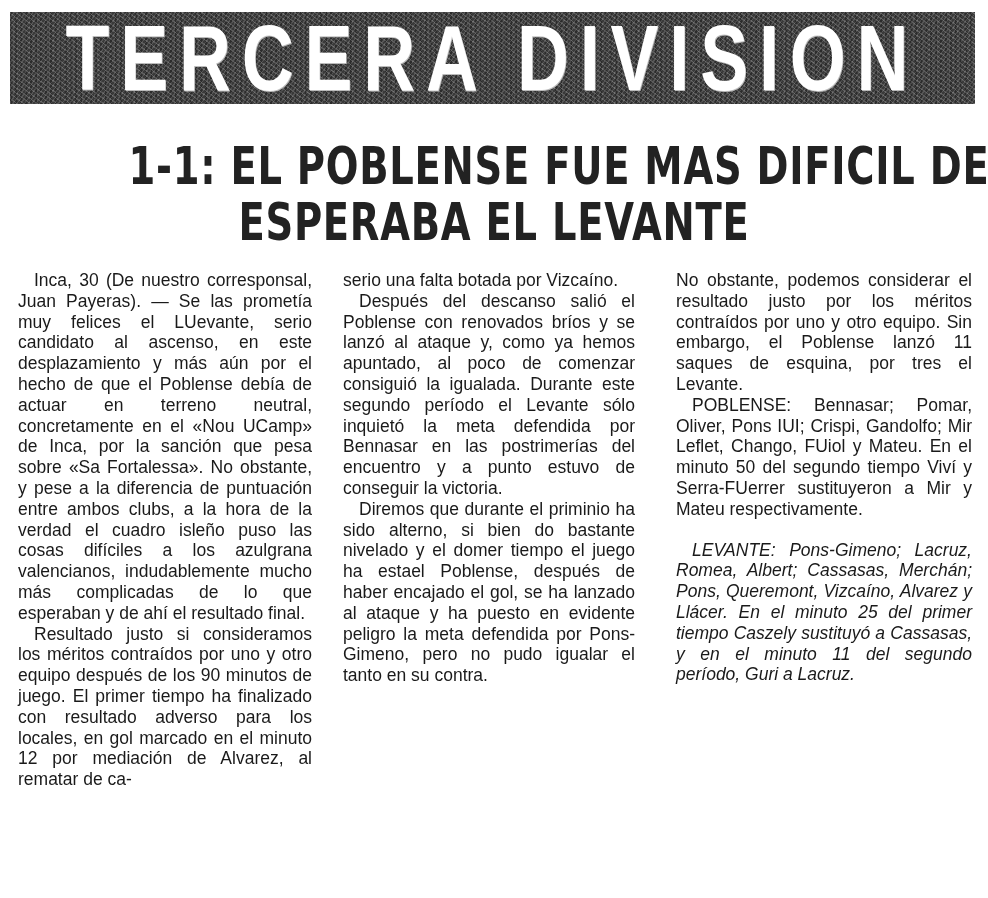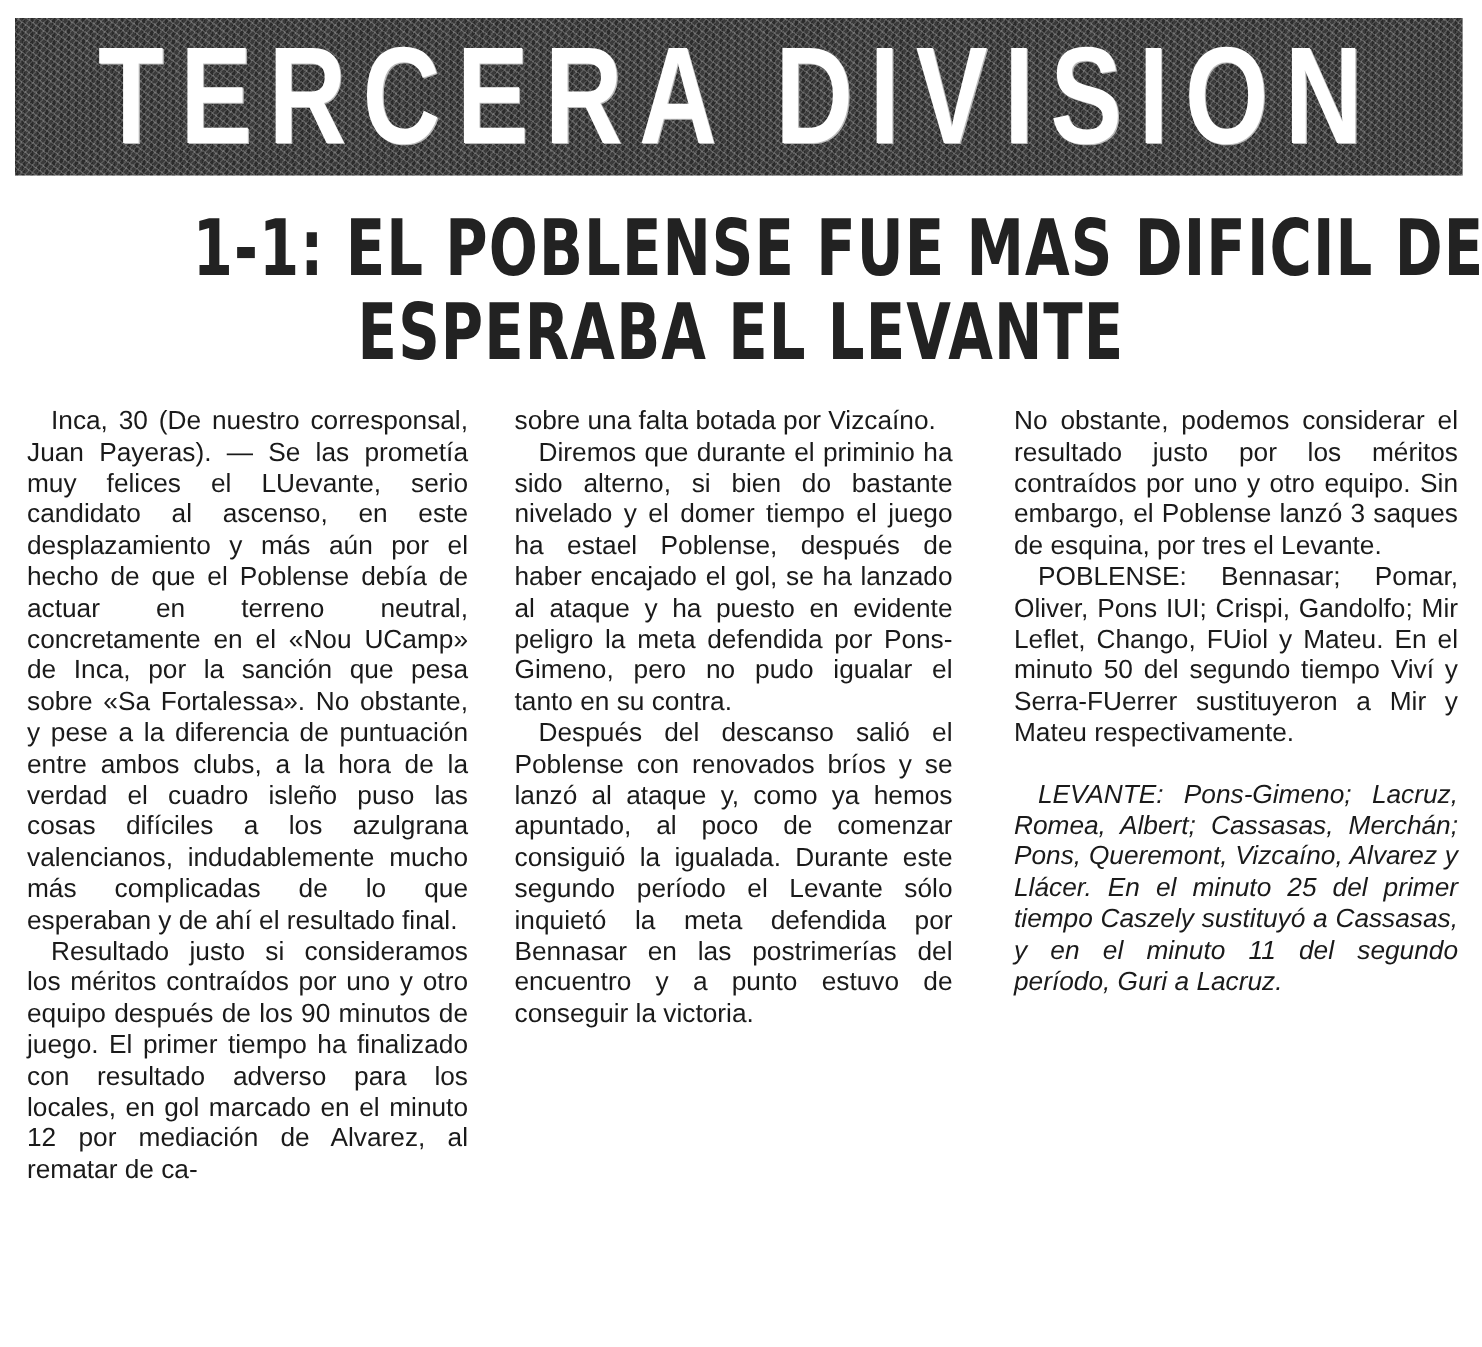--- a/index.html
+++ b/index.html
@@ -1,17 +1,17 @@
 <!DOCTYPE html>
 <html><head>
 <meta charset="utf-8">
 <style>
   html, body { margin:0; padding:0; background:#ffffff; }
   body { width:988px; height:898px; position:relative; overflow:hidden; font-family:"Liberation Sans", sans-serif; color:#1a1a1a; }
-  .banner { position:absolute; left:10px; top:12px; width:965px; height:105px;
+  .banner { position:absolute; left:10px; top:12px; width:965px; height:92px;
     background:
       repeating-linear-gradient(37deg, rgba(255,255,255,0.18) 0 1px, transparent 1px 4px),
       repeating-linear-gradient(-53deg, rgba(255,255,255,0.14) 0 1px, transparent 1px 3px),
       repeating-linear-gradient(90deg, rgba(0,0,0,0.25) 0 2px, transparent 2px 5px),
       #3a3a3a;
     display:flex; align-items:center; justify-content:center; }
   .banner-text { font-family:"Liberation Sans Narrow","Liberation Sans", sans-serif; font-weight:bold; color:#ffffff; font-size:92px; letter-spacing:14px; transform:scaleX(0.78); white-space:nowrap; text-shadow:1px 1px 0 #bbb; }
   .headline { position:absolute; left:0; top:138px; width:988px; text-align:center; font-family:"DejaVu Sans", sans-serif; font-weight:bold; color:#222; line-height:56px; }
   .headline .line { display:block; font-size:52px; transform:scaleX(0.74); white-space:nowrap; letter-spacing:1px; }
   .columns { position:absolute; top:270px; left:0; width:972px; height:628px; }
@@ -34,22 +34,22 @@
   <span class="line">1-1: EL POBLENSE FUE MAS DIFICIL DE LO QUE</span>
   <span class="line">ESPERABA EL LEVANTE</span>
 </h1>
 
 <div class="columns">
   <div class="col col1">
     <p>Inca, 30 (De nuestro corresponsal, Juan Payeras). — Se las prometía muy felices el LUevante, serio candidato al ascenso, en este desplazamiento y más aún por el hecho de que el Poblense debía de actuar en terreno neutral, concretamente en el «Nou UCamp» de Inca, por la sanción que pesa sobre «Sa Fortalessa». No obstante, y pese a la diferencia de puntuación entre ambos clubs, a la hora de la verdad el cuadro isleño puso las cosas difíciles a los azulgrana valencianos, indudablemente mucho más complicadas de lo que esperaban y de ahí el resultado final.</p>
     <p>Resultado justo si consideramos los méritos contraídos por uno y otro equipo después de los 90 minutos de juego. El primer tiempo ha finalizado con resultado adverso para los locales, en gol marcado en el minuto 12 por mediación de Alvarez, al rematar de ca-</p>
   </div>
   <div class="col col2">
-    <p class="noindent">sobre una falta botada por Vizcaíno.</p>
+    <p class="noindent">serio una falta botada por Vizcaíno.</p>
+    <p>Después del descanso salió el Poblense con renovados bríos y se lanzó al ataque y, como ya hemos apuntado, al poco de comenzar consiguió la igualada. Durante este segundo período el Levante sólo inquietó la meta defendida por Bennasar en las postrimerías del encuentro y a punto estuvo de conseguir la victoria.</p>
     <p>Diremos que durante el priminio ha sido alterno, si bien do bastante nivelado y el domer tiempo el juego ha estael Poblense, después de haber encajado el gol, se ha lanzado al ataque y ha puesto en evidente peligro la meta defendida por Pons-Gimeno, pero no pudo igualar el tanto en su contra.</p>
-    <p>Después del descanso salió el Poblense con renovados bríos y se lanzó al ataque y, como ya hemos apuntado, al poco de comenzar consiguió la igualada. Durante este segundo período el Levante sólo inquietó la meta defendida por Bennasar en las postrimerías del encuentro y a punto estuvo de conseguir la victoria.</p>
   </div>
   <div class="col col3">
-    <p class="noindent">No obstante, podemos considerar el resultado justo por los méritos contraídos por uno y otro equipo. Sin embargo, el Poblense lanzó 3 saques de esquina, por tres el Levante.</p>
+    <p class="noindent">No obstante, podemos considerar el resultado justo por los méritos contraídos por uno y otro equipo. Sin embargo, el Poblense lanzó 11 saques de esquina, por tres el Levante.</p>
     <p>POBLENSE: Bennasar; Pomar, Oliver, Pons IUI; Crispi, Gandolfo; Mir Leflet, Chango, FUiol y Mateu. En el minuto 50 del segundo tiempo Viví y Serra-FUerrer sustituyeron a Mir y Mateu respectivamente.</p>
     <p class="gap">LEVANTE: Pons-Gimeno; Lacruz, Romea, Albert; Cassasas, Merchán; Pons, Queremont, Vizcaíno, Alvarez y Llácer. En el minuto 25 del primer tiempo Caszely sustituyó a Cassasas, y en el minuto 11 del segundo período, Guri a Lacruz.</p>
   </div>
 </div>
 
 </body></html>

